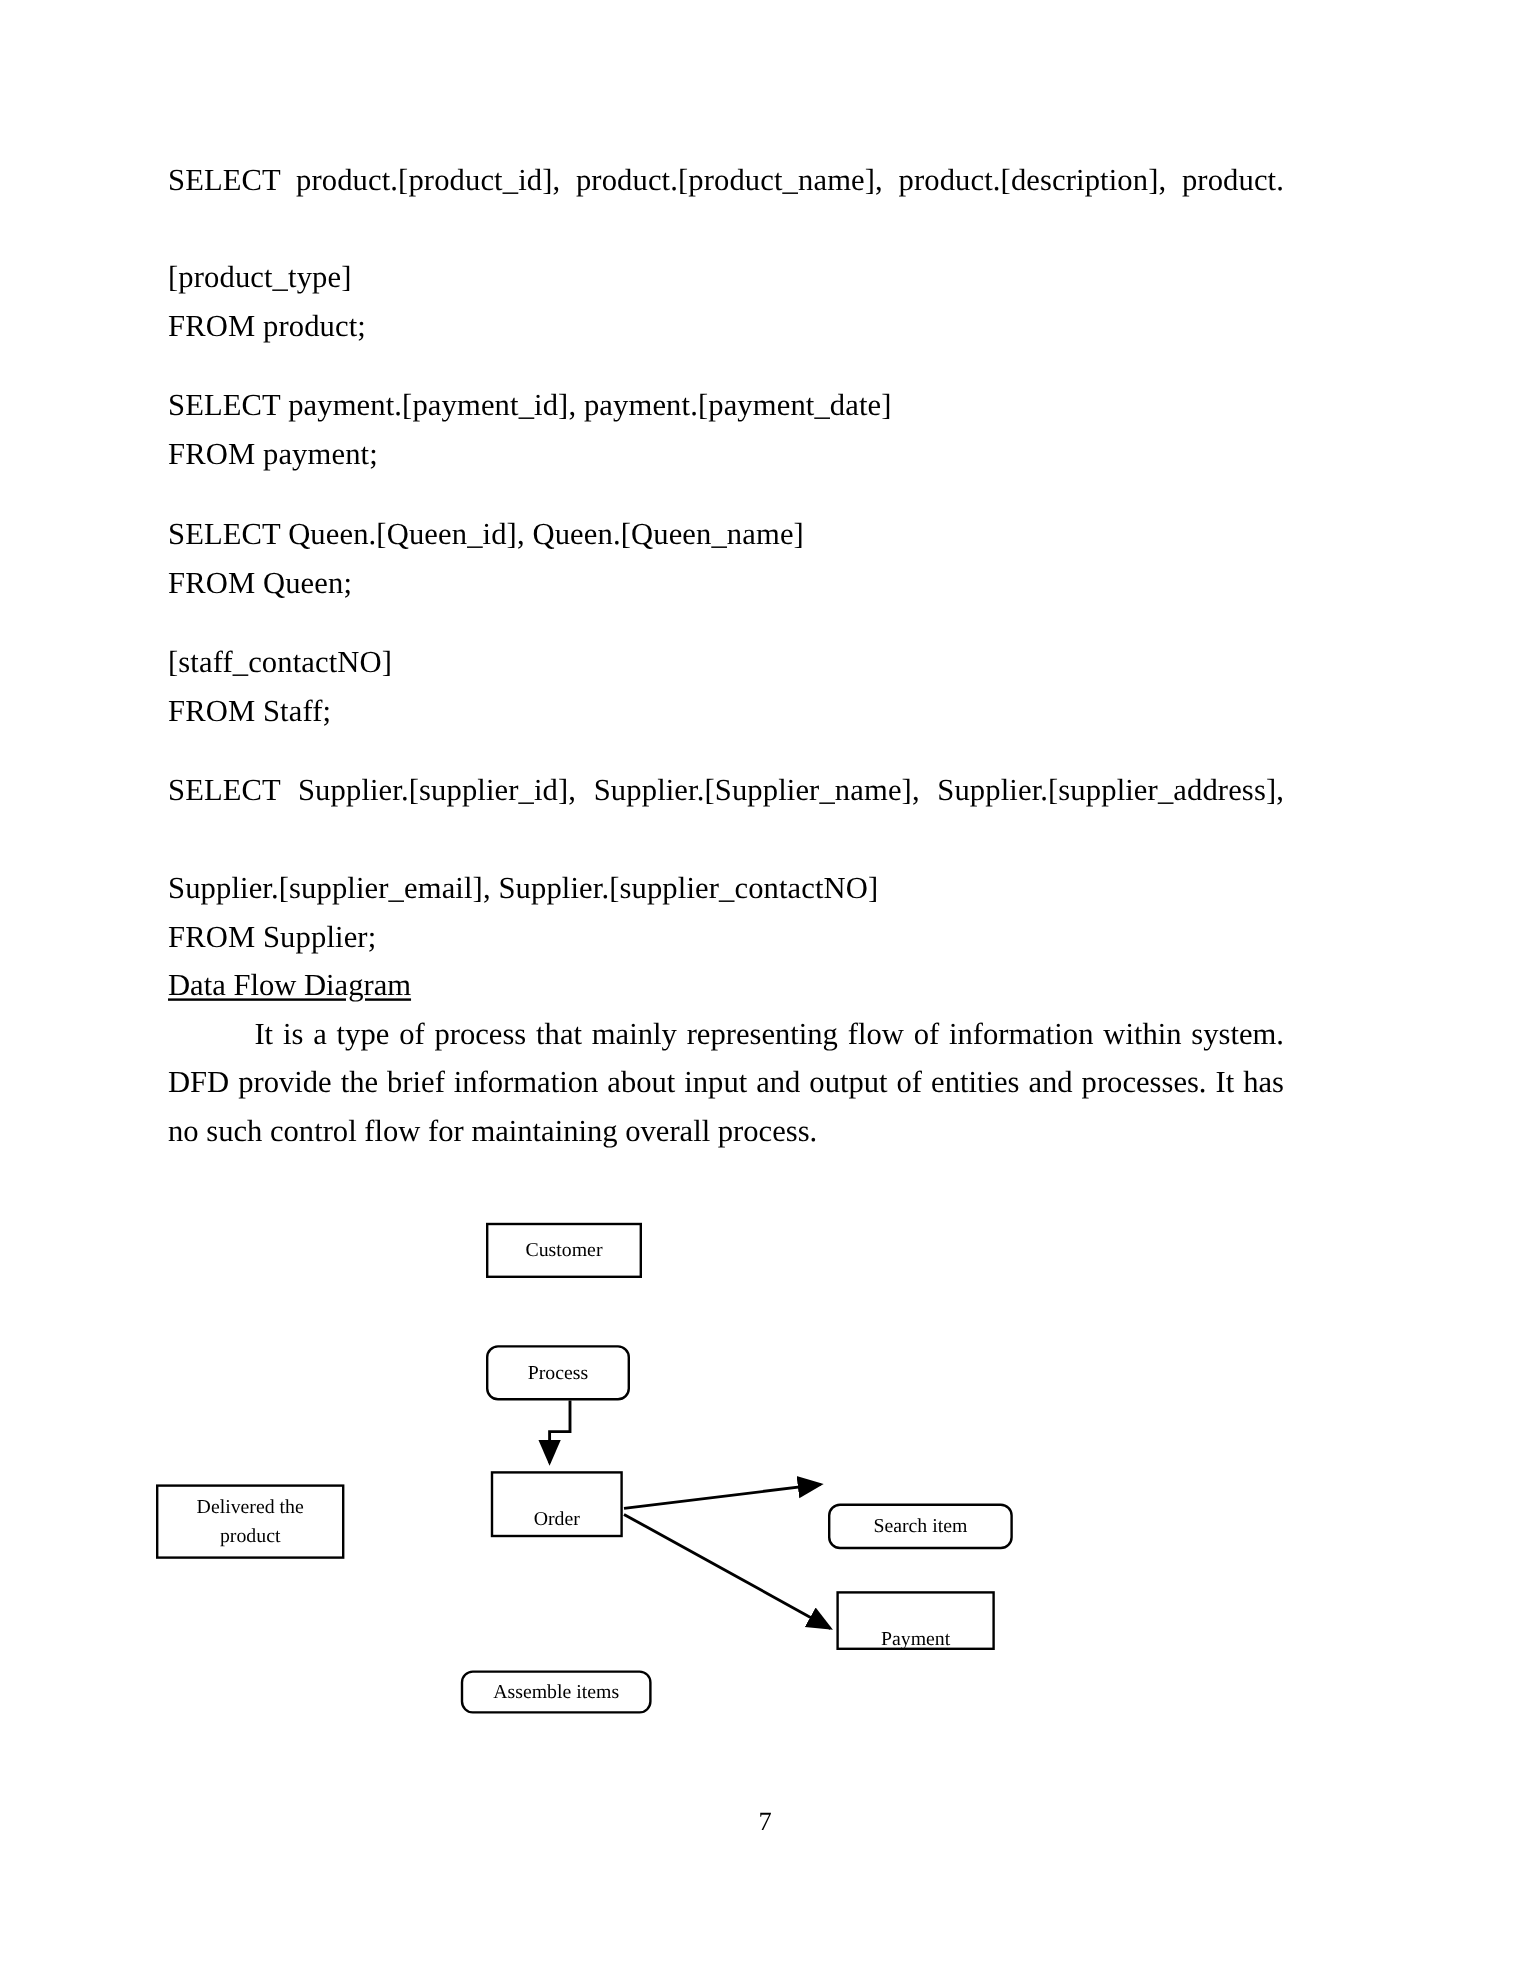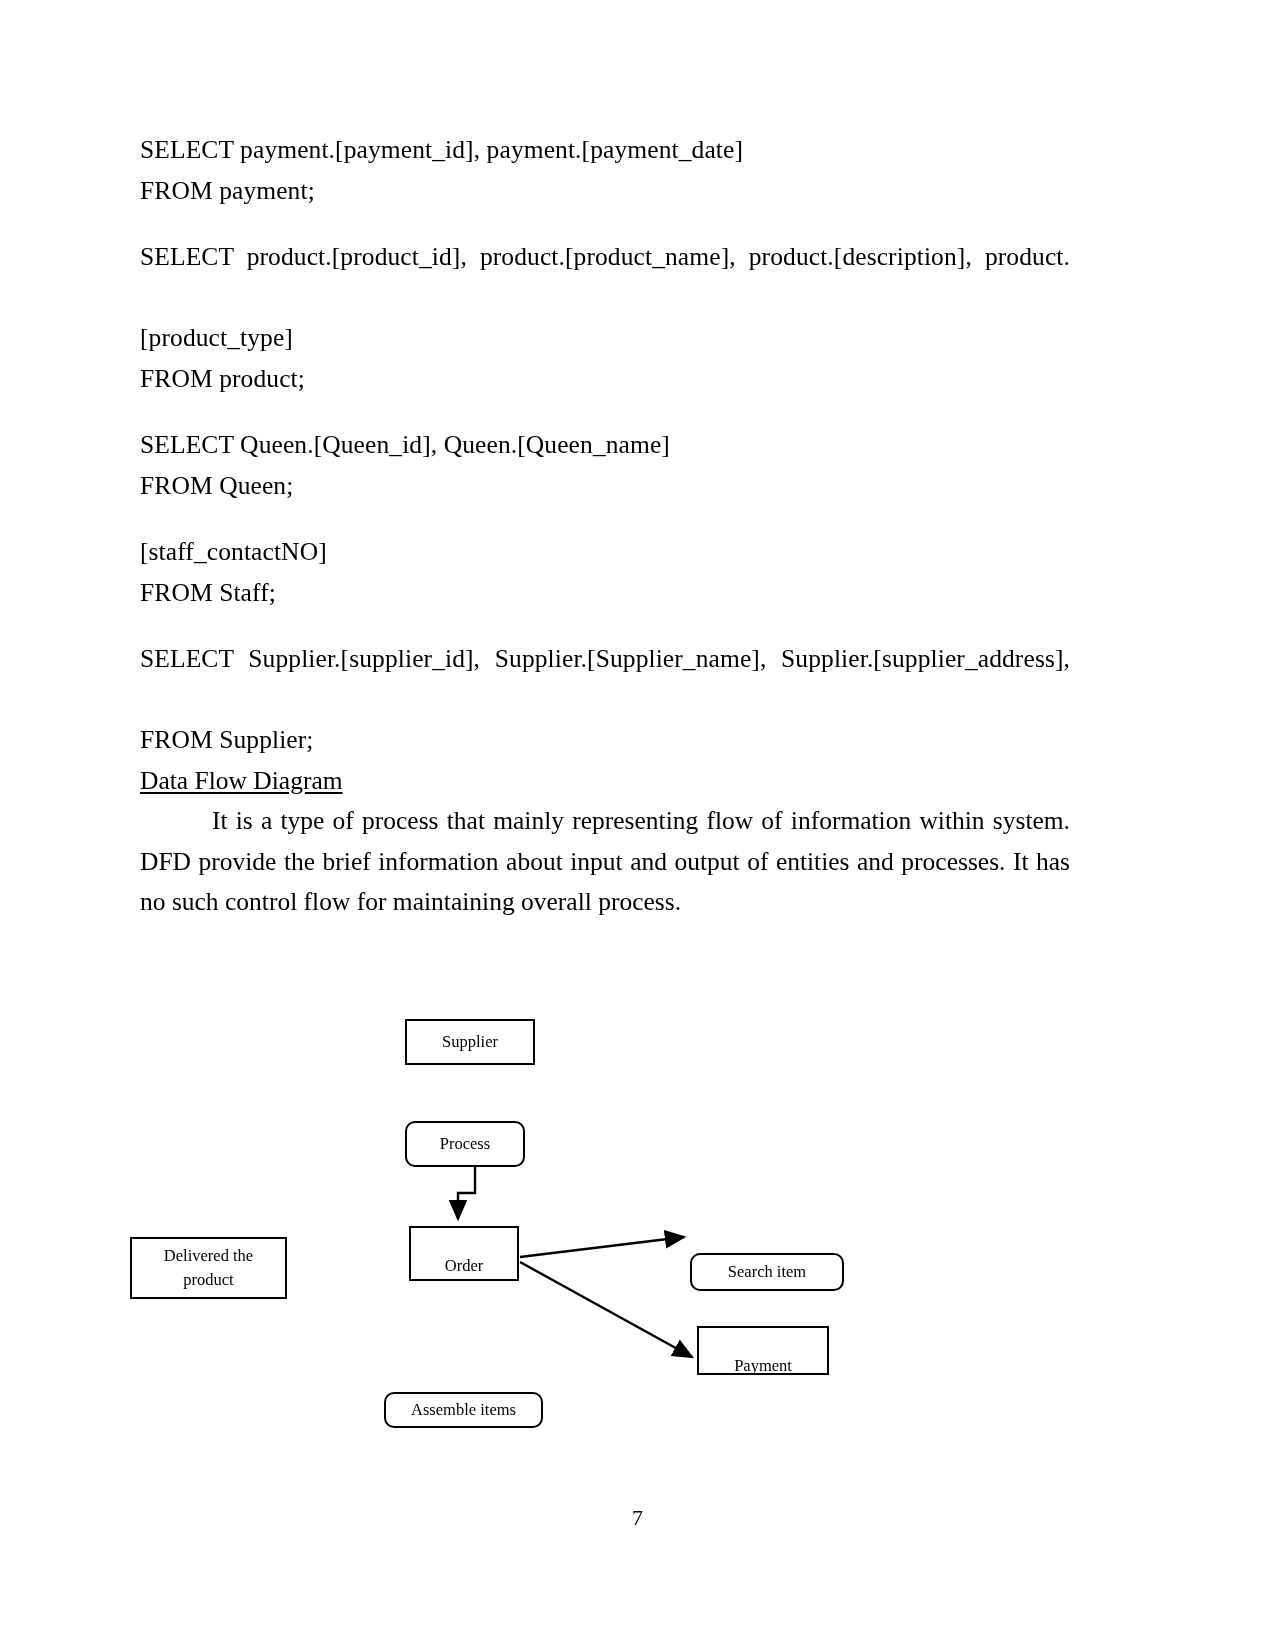--- a/index.html
+++ b/index.html
@@ -143,42 +143,43 @@
   }
 </style>
 </head>
 <body>
 
 <div id="page">
 
   <div class="content">
 
     <div class="sql-block">
-      <div class="line">SELECT payment.[payment_id], payment.[payment_date]</div>
-      <div class="line">FROM payment;</div>
-    </div>
-
-    <div class="sql-block">
       <div class="line justify">SELECT product.[product_id], product.[product_name], product.[description], product.</div>
       <div class="line">[product_type]</div>
       <div class="line">FROM product;</div>
     </div>
 
     <div class="sql-block">
+      <div class="line">SELECT payment.[payment_id], payment.[payment_date]</div>
+      <div class="line">FROM payment;</div>
+    </div>
+
+    <div class="sql-block">
       <div class="line">SELECT Queen.[Queen_id], Queen.[Queen_name]</div>
       <div class="line">FROM Queen;</div>
     </div>
 
     <div class="sql-block">
       <div class="line">[staff_contactNO]</div>
       <div class="line">FROM Staff;</div>
     </div>
 
     <div class="sql-block" style="margin-bottom:0;">
       <div class="line justify">SELECT Supplier.[supplier_id], Supplier.[Supplier_name], Supplier.[supplier_address],</div>
+      <div class="line">Supplier.[supplier_email], Supplier.[supplier_contactNO]</div>
       <div class="line">FROM Supplier;</div>
     </div>
 
     <div class="heading-underline">Data Flow Diagram</div>
 
     <p class="para">It is a type of process that mainly representing flow of information within system. DFD provide the brief information about input and output of entities and processes. It has no such control flow for maintaining overall process.</p>
 
   </div>
 
   <svg id="diagram" viewBox="0 0 1275 1651" width="1275" height="1651" xmlns="http://www.w3.org/2000/svg">
@@ -192,21 +193,21 @@
     </defs>
 
     <path d="M 475,1167 L 475,1193 L 458,1193 L 458,1219" fill="none" stroke="#000000" stroke-width="2.4" marker-end="url(#arrowhead-v)"></path>
 
     <line x1="520" y1="1257" x2="684" y2="1237" stroke="#000000" stroke-width="2.4" marker-end="url(#arrowhead)"></line>
 
     <line x1="520" y1="1262" x2="692" y2="1357" stroke="#000000" stroke-width="2.4" marker-end="url(#arrowhead)"></line>
   </svg>
 
   <div class="node" id="node-customer">
-    <span class="label">Supplier</span>
+    <span class="label">Customer</span>
   </div>
 
   <div class="node rounded" id="node-process">
     <span class="label">Process</span>
   </div>
 
   <div class="node top-text" id="node-order">
     <span class="label">Order</span>
   </div>
 

